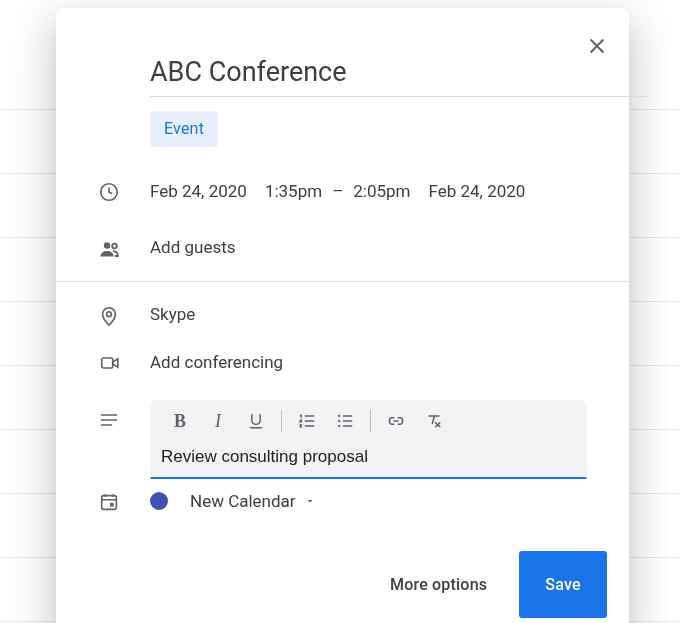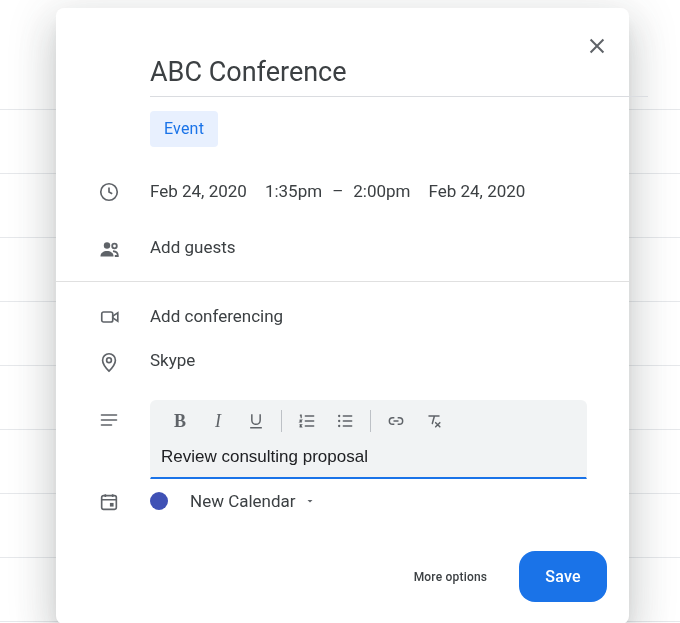--- a/index.html
+++ b/index.html
@@ -52,22 +52,22 @@
 .vsep { width:1px; height:22px; background:#bdc1c6; margin:0 6px; }
 .editor-body { padding:6px 10px 10px 10px; font-size:17px; color:#202124; font-family:Arial,sans-serif; }
 
 
 .cal-dot { width:18px; height:18px; border-radius:50%; background:#3f51b5; }
 .cal-name { margin-left:22px; display:flex; align-items:center; color:#3c4043; }
 .cal-name svg { margin-left:8px; }
 
 
 .footer { display:flex; justify-content:flex-end; align-items:center; gap:22px; padding:38px 22px 22px 22px; }
-.btn-flat { color:#3c4043; font-size:12px; font-weight:500; cursor:pointer; padding:8px 10px; letter-spacing:.2px; }
-.btn-primary { background:#1a73e8; color:#fff; font-size:16px; font-weight:500; padding:16px 26px; border-radius:16px; cursor:pointer; letter-spacing:.3px; }
+.btn-flat { color:#3c4043; font-size:16px; font-weight:500; cursor:pointer; padding:8px 10px; letter-spacing:.2px; }
+.btn-primary { background:#1a73e8; color:#fff; font-size:16px; font-weight:500; padding:24px 26px; border-radius:3px; cursor:pointer; letter-spacing:.3px; }
 
 svg { display:block; }
 </style>
 </head>
 <body>
 
 <div class="page">
   <div class="grid-lines">
     <div></div>
       <div></div>
@@ -105,21 +105,21 @@
             <circle cx="12" cy="12" r="9"></circle>
               <path d="M12 7v5l3.5 2"></path>
           </svg>
         </span>
       </div>
       <div class="content">
         <span>Feb 24, 2020</span>
         <span class="gap-lg"></span>
         <span>1:35pm</span>
         <span class="dash">–</span>
-        <span>2:00pm</span>
+        <span>2:05pm</span>
         <span class="gap-lg"></span>
         <span>Feb 24, 2020</span>
       </div>
     </div>
 
     <div class="row guests">
       <div class="iconcol">
         <span>
           <svg width="24" height="24" viewBox="0 0 24 24" fill="#5f6368">
             <circle cx="9" cy="8.5" r="3.2"></circle>
@@ -127,42 +127,42 @@
             <circle cx="16.5" cy="9" r="2.3" fill="none" stroke="#5f6368" stroke-width="1.8"></circle>
             <path d="M15 14.2c2.6.3 4.8 1.7 4.8 4.3v.5h-3" fill="none" stroke="#5f6368" stroke-width="1.8"></path>
           </svg>
         </span>
       </div>
       <div class="content placeholder">Add guests</div>
     </div>
 
     <div class="divider"></div>
 
+    <div class="row loc">
+      <div class="iconcol">
+        <span>
+          <svg width="22" height="24" viewBox="0 0 24 24" fill="none" stroke="#5f6368" stroke-width="1.8">
+            <path d="M12 22s7-7.2 7-12a7 7 0 10-14 0c0 4.8 7 12 7 12z"></path>
+              <circle cx="12" cy="10" r="2.6"></circle>
+          </svg>
+        </span>
+      </div>
+      <div class="content">Skype</div>
+    </div>
+
     <div class="row conf">
       <div class="iconcol">
         <span>
           <svg width="24" height="22" viewBox="0 0 24 24" fill="none" stroke="#5f6368" stroke-width="1.8">
             <rect x="3" y="6.5" width="12" height="11" rx="2"></rect>
               <path d="M15 11l5.5-3.5v9L15 13z"></path>
           </svg>
         </span>
       </div>
       <div class="content placeholder">Add conferencing</div>
-    </div>
-
-    <div class="row loc">
-      <div class="iconcol">
-        <span>
-          <svg width="22" height="24" viewBox="0 0 24 24" fill="none" stroke="#5f6368" stroke-width="1.8">
-            <path d="M12 22s7-7.2 7-12a7 7 0 10-14 0c0 4.8 7 12 7 12z"></path>
-              <circle cx="12" cy="10" r="2.6"></circle>
-          </svg>
-        </span>
-      </div>
-      <div class="content">Skype</div>
     </div>
 
     <div class="row desc">
       <div class="iconcol" style="padding-top:10px">
         <span>
           <svg width="22" height="20" viewBox="0 0 24 24" stroke="#5f6368" stroke-width="2" stroke-linecap="round">
             <path d="M3 6h18M3 12h18M3 18h12"></path>
           </svg>
         </span>
       </div>

